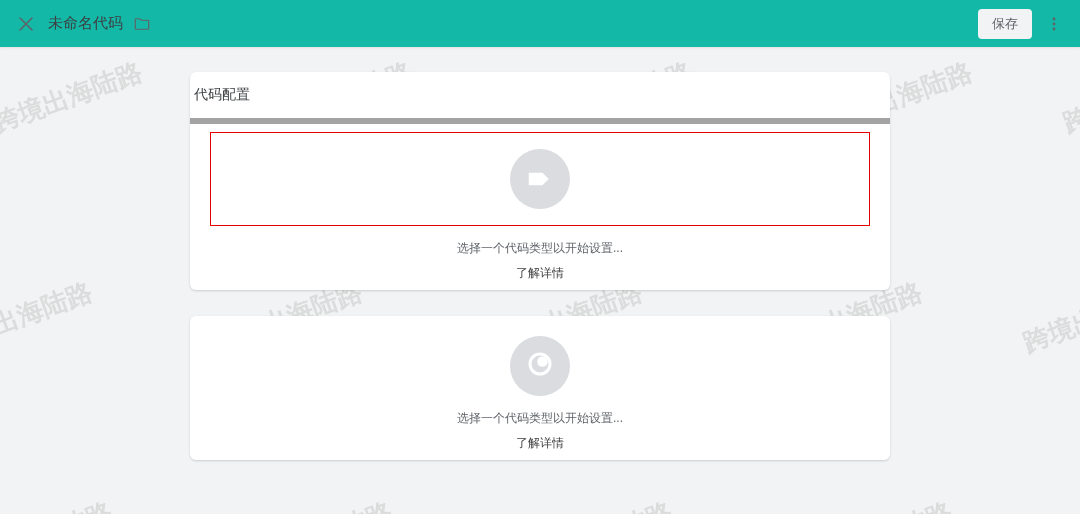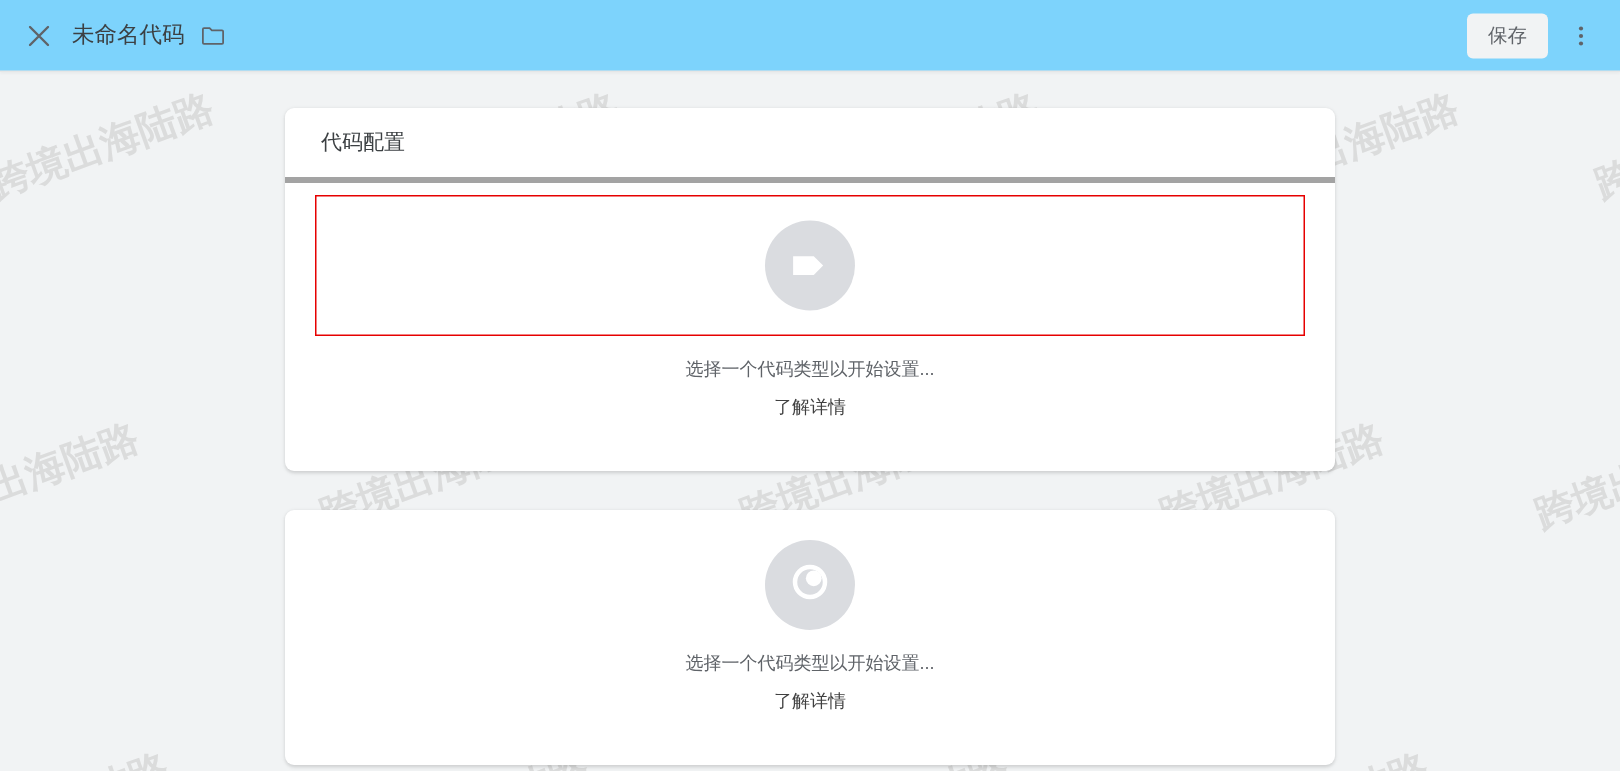--- a/index.html
+++ b/index.html
@@ -10,21 +10,21 @@
     .watermark-layer {
       position: absolute; inset: 0; pointer-events: none; z-index: 0; overflow: hidden;
     }
     .wm {
       position: absolute; color: #d0d0d0; font-size: 26px; font-weight: 600;
       transform: rotate(-20deg); white-space: nowrap; opacity: 0.65;
     }
 
     
     .header {
-      position: relative; z-index: 2; height: 48px; background: #7dd3fc;
+      position: relative; z-index: 2; height: 48px; background: #14b8a6;
       display: flex; align-items: center; padding: 0 12px;
       border-bottom: 1px solid #e6e6e6;
       box-shadow: 0 1px 2px rgba(0,0,0,0.04);
     }
     .header .close { width: 28px; height: 28px; display: flex; align-items: center; justify-content: center; color: #5f6368; cursor: pointer; font-size: 16px; }
     .header .title { margin-left: 8px; font-size: 15px; color: #3c4043; }
     .header .folder { margin-left: 10px; color: #5f6368; display: inline-flex; }
     .header .spacer { flex: 1; }
     .header .save {
       height: 30px; padding: 0 14px; border-radius: 4px; background: #f1f3f4; color: #5f6368;
@@ -33,23 +33,23 @@
     .header .more { width: 28px; height: 28px; display: flex; align-items: center; justify-content: center; color: #5f6368; cursor: pointer; margin-left: 8px; }
 
     
     .content { position: relative; z-index: 1; width: 700px; margin: 24px auto 0; }
 
     .card {
       background: #fff; border-radius: 6px; box-shadow: 0 1px 3px rgba(0,0,0,0.1), 0 1px 2px rgba(0,0,0,0.06);
       margin-bottom: 26px; overflow: hidden;
     }
     .card-header {
-      padding: 14px 24px; font-size: 14px; color: #3c4043; border-bottom: 4px solid #a3a3a3;
+      padding: 14px 4px; font-size: 14px; color: #3c4043; border-bottom: 6px solid #a3a3a3;
     }
-    .card-body { padding: 0 20px 34px; text-align: center; }
+    .card-body { padding: 0 20px 8px; text-align: center; }
 
     .highlight-box {
       margin-top: 8px;
       border: 1.8px solid #e60000;
       height: 94px; width: 100%;
       display: flex; align-items: center; justify-content: center;
       cursor: pointer;
     }
     .icon-circle-tag {
       width: 60px; height: 60px; border-radius: 50%; background: #dadce0;

